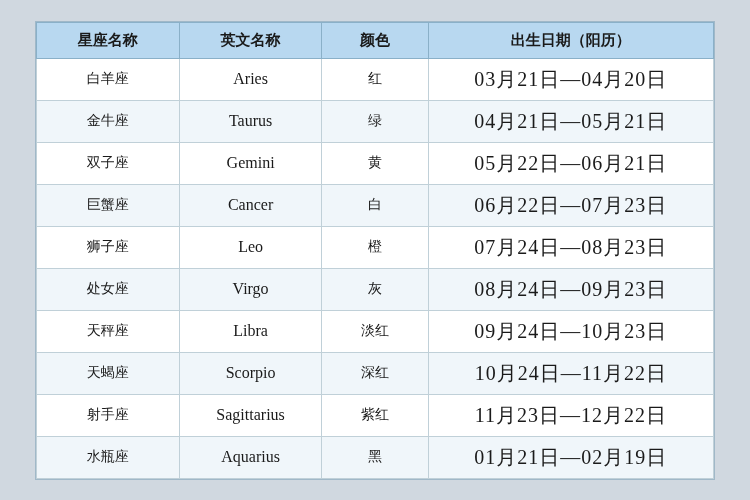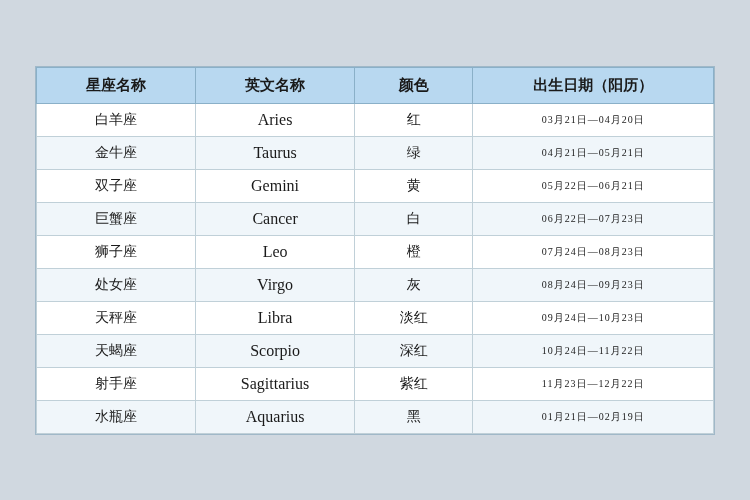--- a/index.html
+++ b/index.html
@@ -61,21 +61,21 @@
 
     td.col-english {
       font-size: 16px;
     }
 
     td.col-color {
       font-size: 14px;
     }
 
     td.col-date {
-      font-size: 10px;
+      font-size: 20px;
       letter-spacing: 1px;
     }
   </style>
 </head>
 <body>
 
 <div class="table-container">
   <table>
     <thead>
       <tr>

